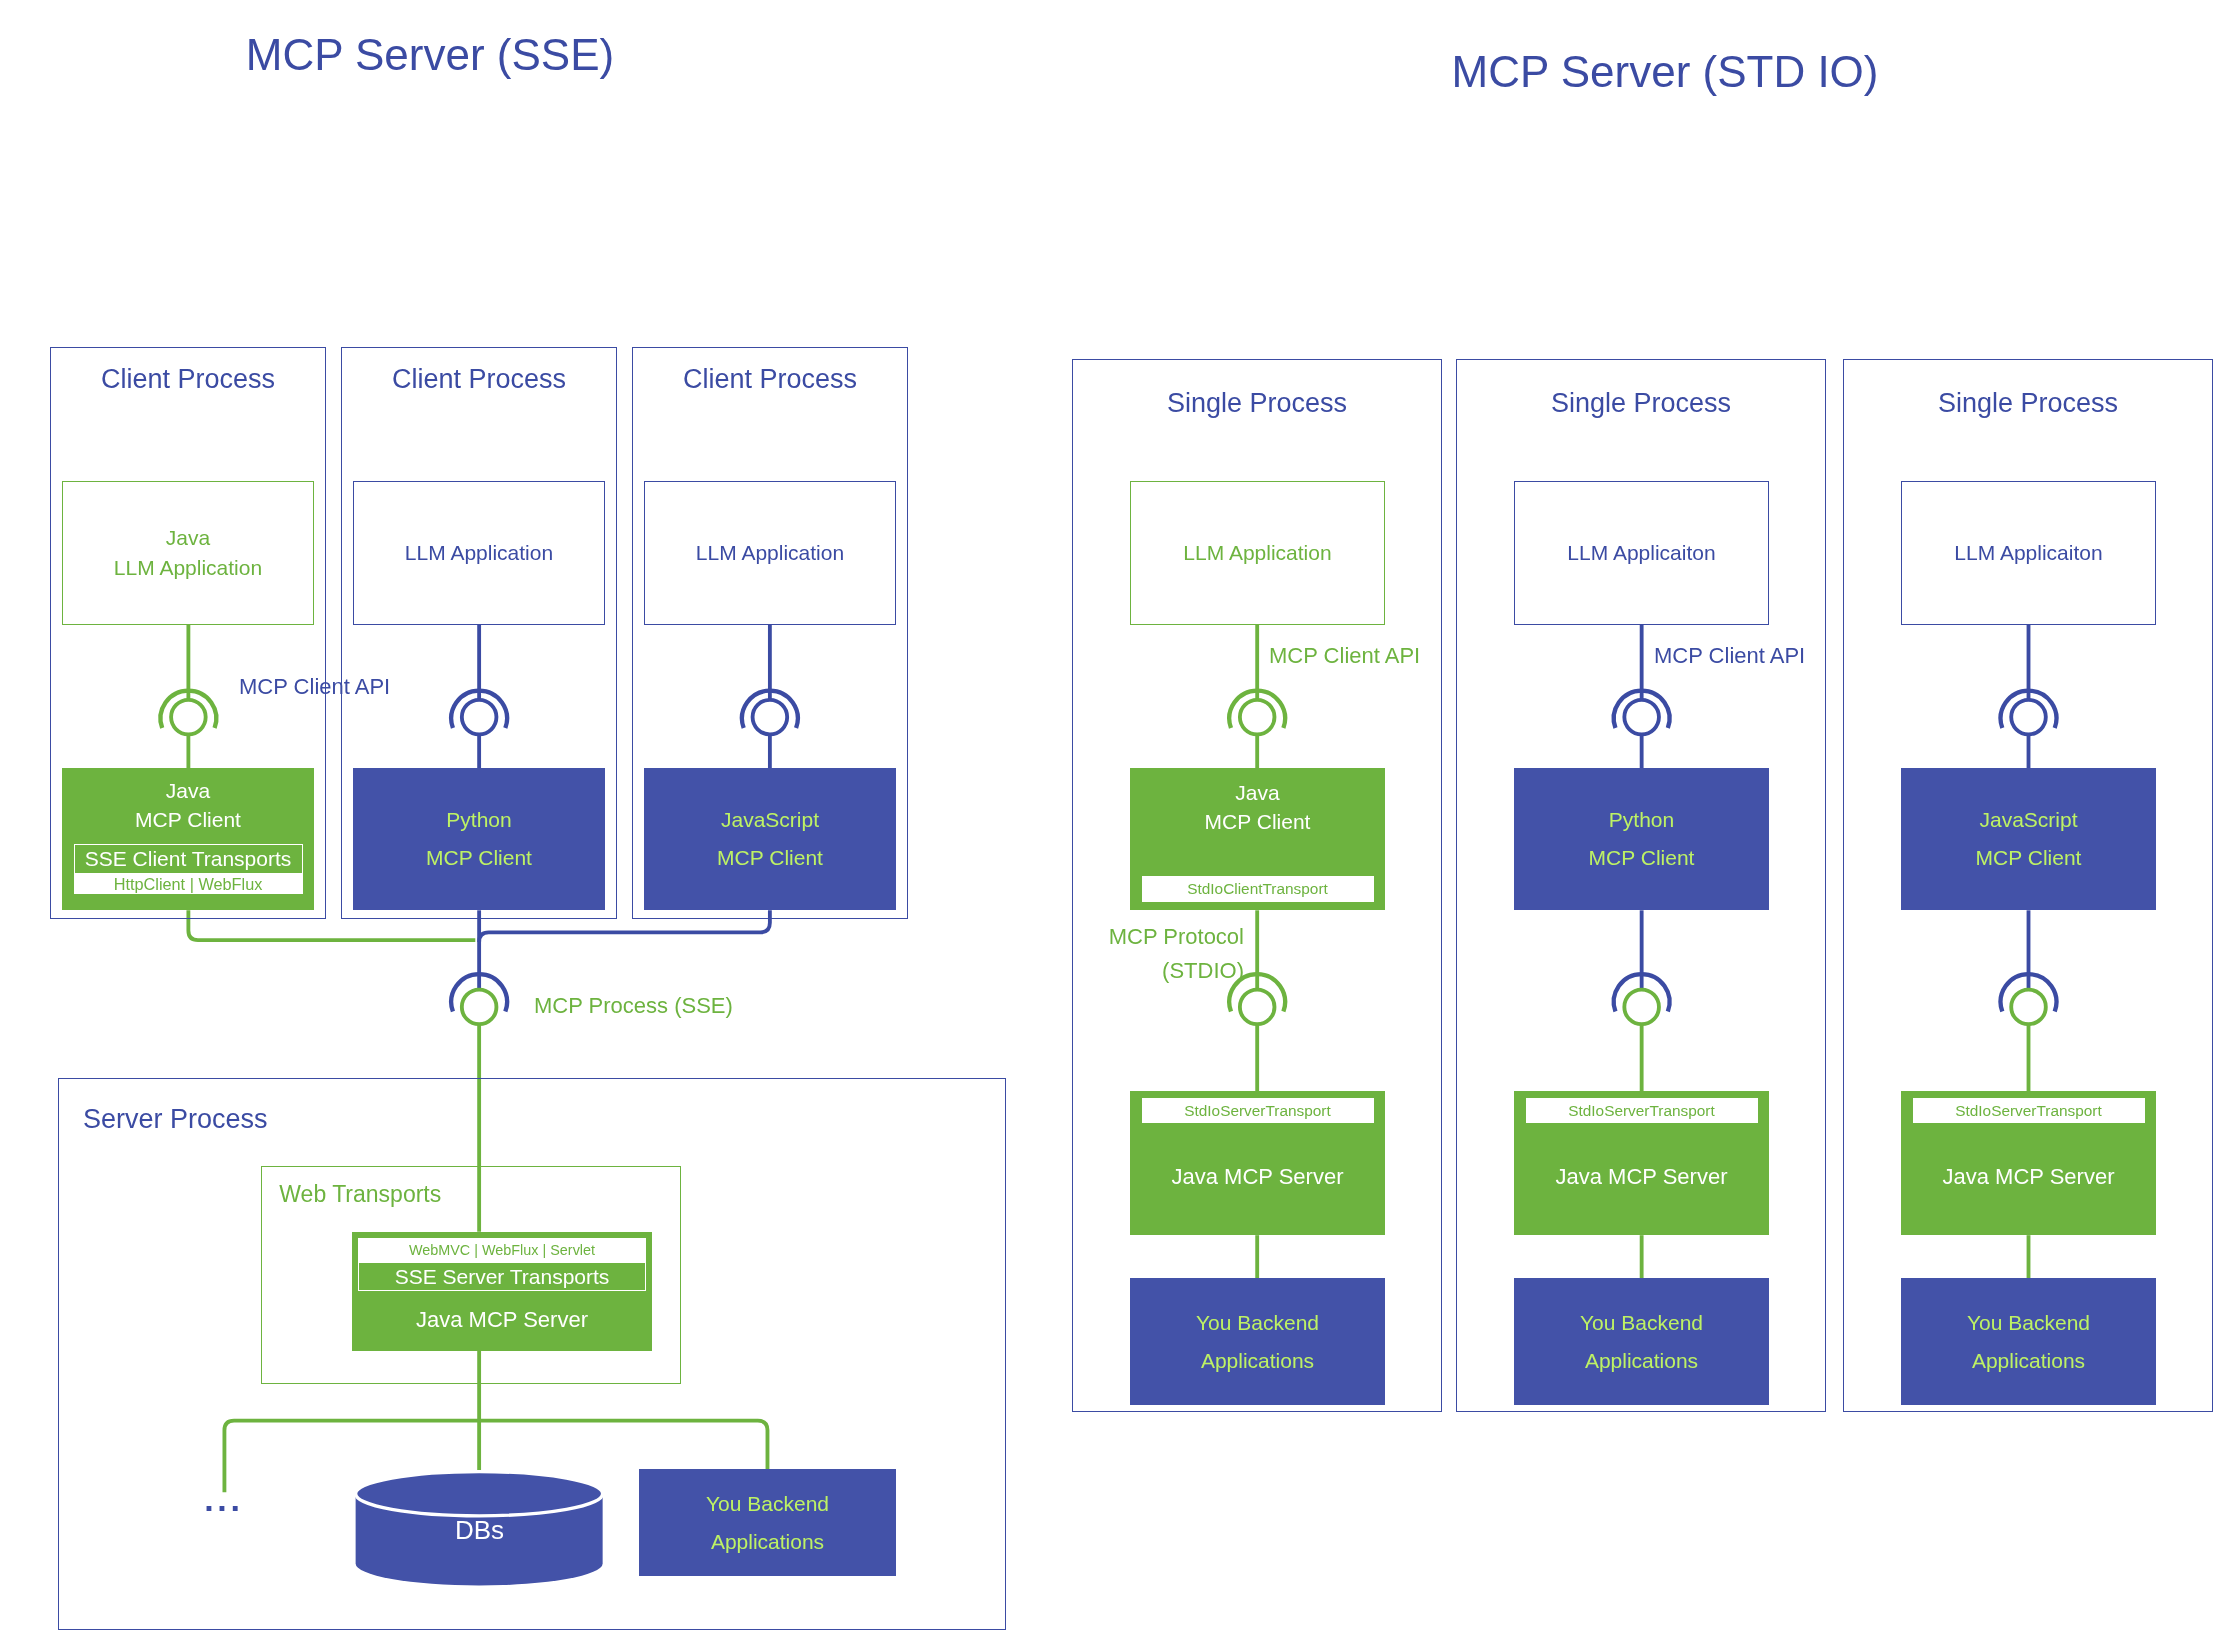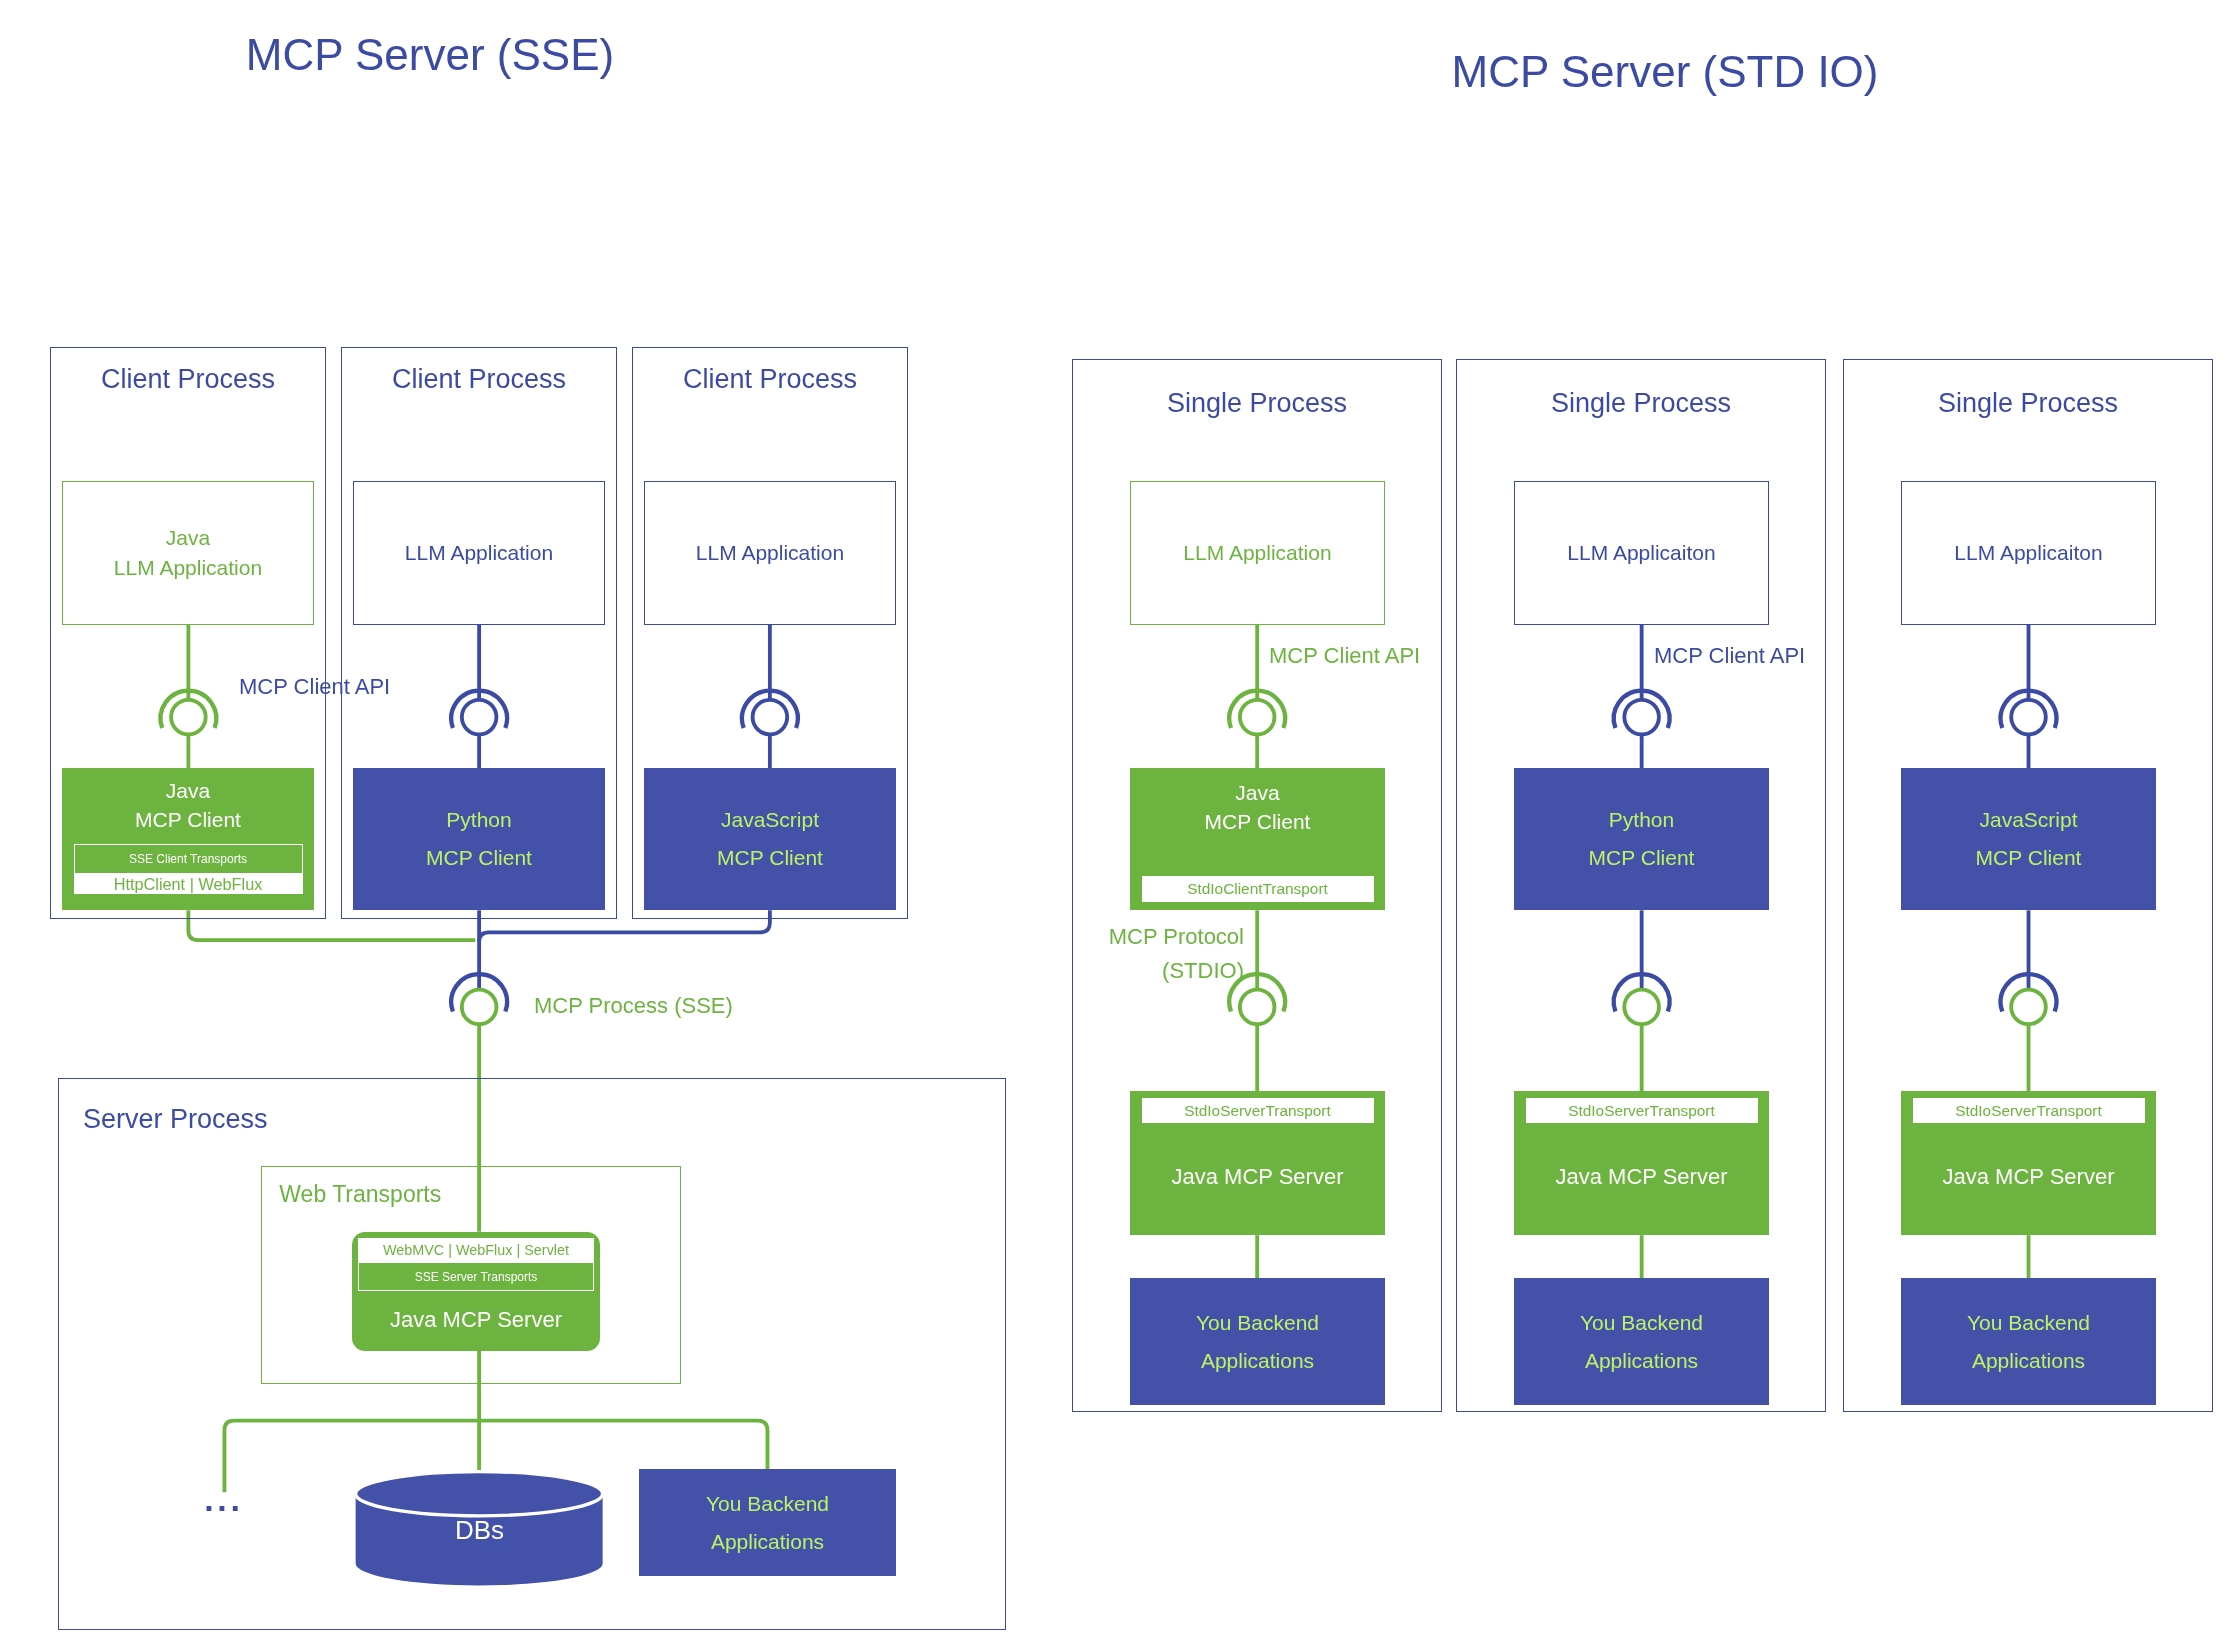--- a/index.html
+++ b/index.html
@@ -14,21 +14,21 @@
   .proc-title{width:100%;text-align:center;font-size:27px;color:#3b4ba3;}
   .appbox{border:1.9px solid;display:flex;flex-direction:column;align-items:center;
           justify-content:center;text-align:center;font-size:21px;line-height:1.42;}
   .b-green{border-color:#6db33f;color:#6db33f;}
   .b-blue{border-color:#3b4ba3;color:#3b4ba3;}
   .fill-green{background:#6db33f;color:#ffffff;}
   .fill-blue{background:#4352a8;color:#bef264;gap:8px;}
   .clienttext{position:absolute;left:0;right:0;text-align:center;font-size:21px;line-height:1.38;color:#fff;}
   .centerstack{display:flex;flex-direction:column;align-items:center;justify-content:center;
                text-align:center;font-size:21px;line-height:1.42;}
-  .bar-outline{position:absolute;border:1.9px solid #ffffff;color:#ffffff;font-size:12px;
+  .bar-outline{position:absolute;border:1.9px solid #ffffff;color:#ffffff;font-size:21px;
                display:flex;align-items:center;justify-content:center;}
   .bar-white{position:absolute;background:#ffffff;color:#6db33f;font-size:16.3px;
              display:flex;align-items:center;justify-content:center;}
   .lbl{position:absolute;font-size:22px;line-height:1.2;white-space:nowrap;}
   .title{position:absolute;font-size:44px;color:#3b4ba3;transform:translateX(-50%);white-space:nowrap;}
 </style>
 </head>
 <body>
 
 <div class="canvas">
@@ -162,21 +162,21 @@
 
   <div class="lbl el blue-t" style="left:239px;top:674px;">MCP Client API</div>
   <div class="lbl el green-t" style="left:534px;top:993px;">MCP Process (SSE)</div>
 
   <div class="abs el outer" style="left:58px;top:1078px;width:948px;height:552px;">
     <div style="margin:25px 0 0 24px;font-size:27px;color:#3b4ba3;">Server Process</div>
   </div>
   <div class="abs el" style="left:261px;top:1166px;width:420px;height:218px;border:1.9px solid #6db33f;">
     <div style="margin:13.5px 0 0 17.3px;font-size:23px;color:#6db33f;">Web Transports</div>
   </div>
-  <div class="abs el fill-green" style="left:352px;top:1232px;width:248px;height:119px;border-radius:13px;">
+  <div class="abs el fill-green" style="left:352px;top:1232px;width:300px;height:119px;">
     <div class="bar-white" style="left:5.8px;right:5.8px;top:5.8px;height:24px;font-size:14.4px;">WebMVC | WebFlux | Servlet</div>
     <div class="bar-outline" style="left:5.8px;right:5.8px;top:30px;height:27px;">SSE Server Transports</div>
     <div class="abs" style="left:0;right:0;top:57px;height:62px;display:flex;align-items:center;justify-content:center;font-size:22px;color:#fff;">Java MCP Server</div>
   </div>
 
   <div class="abs el blue-t" style="left:187px;top:1480px;width:74px;text-align:center;font-size:34px;font-weight:bold;letter-spacing:3.8px;">...</div>
   <div class="abs el" style="left:356px;top:1506px;width:247px;height:48px;display:flex;align-items:center;justify-content:center;font-size:26px;color:#fff;">DBs</div>
   <div class="abs el fill-blue centerstack" style="left:639px;top:1469px;width:257px;height:107px;">
     <span>You Backend</span>
     <span>Applications</span>

